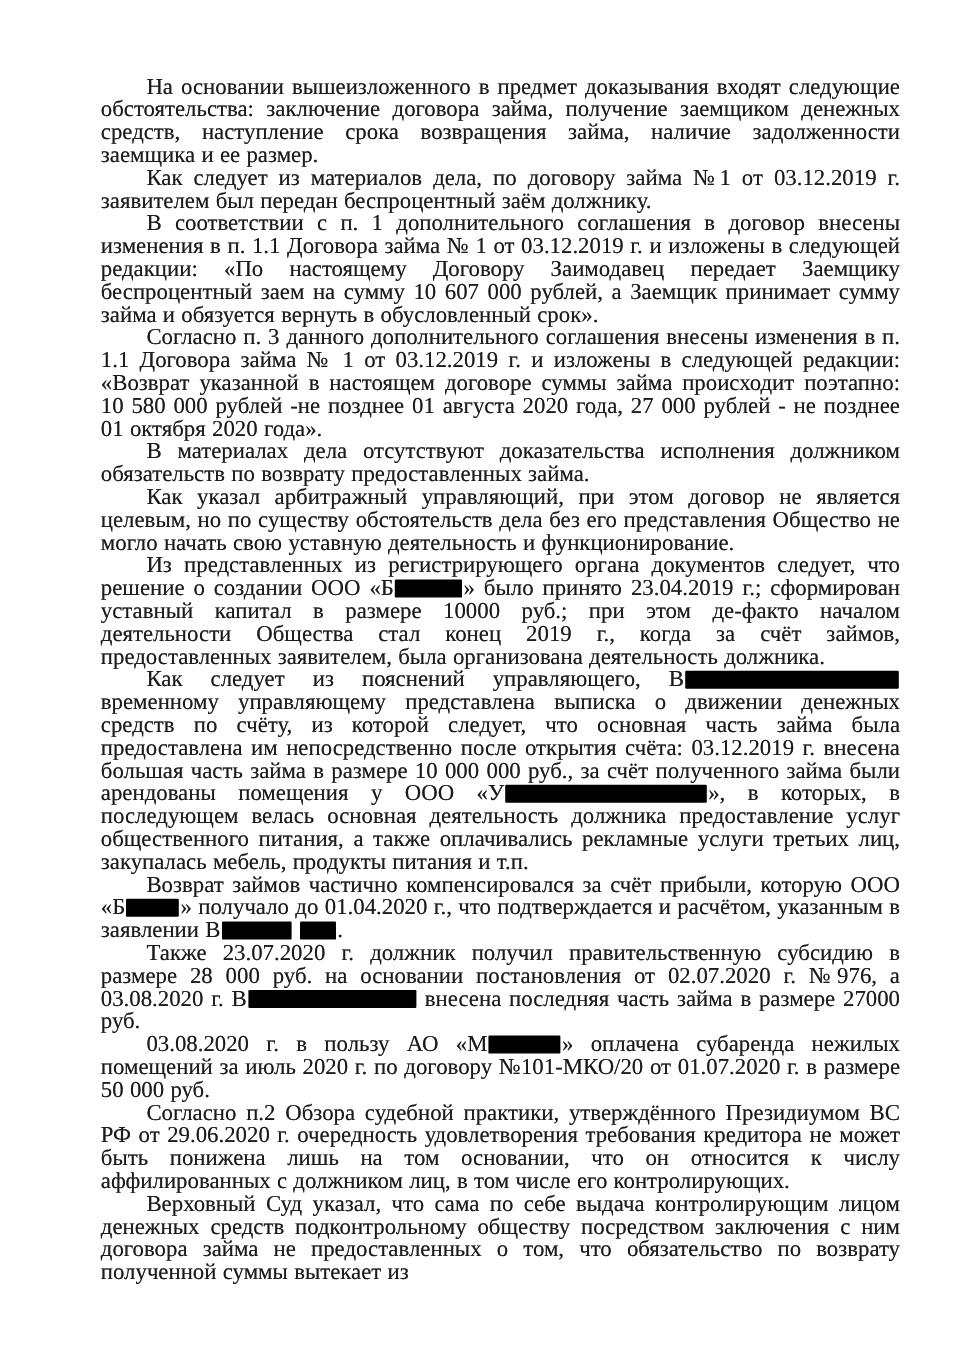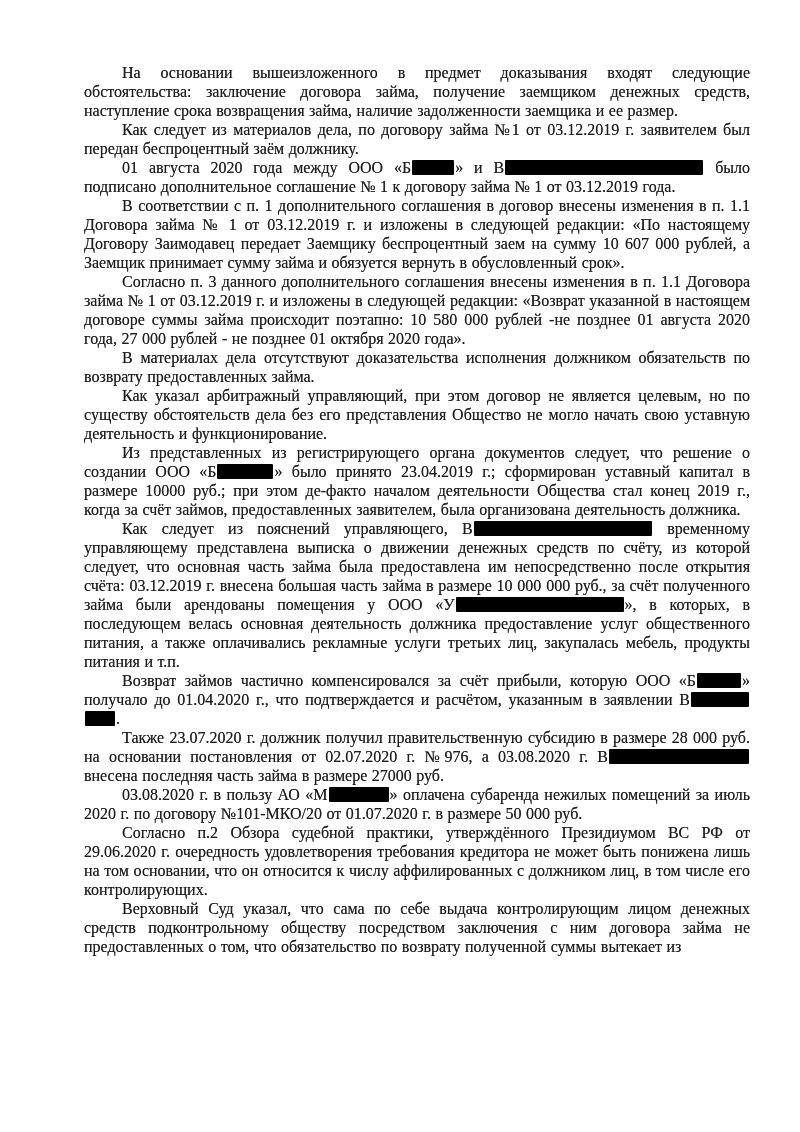--- a/index.html
+++ b/index.html
@@ -17,21 +17,21 @@
   }
   .text-block {
     position: absolute;
     left: 84px;
     top: 63px;
     width: 666px;
   }
   p.para {
     margin: 0;
     padding: 0;
-    font-size: 16px;
+    font-size: 19px;
     line-height: 19px;
     color: #1c1c1e;
     text-align: justify;
     text-indent: 38px;
     text-shadow: 0 0 0.5px rgba(20,20,20,0.65); 
     word-spacing: 0.5px;
   }
   span.redacted {
     display: inline-block;
     height: 15px;
@@ -41,21 +41,20 @@
     margin: 0 1px;
   }
 </style>
 </head>
 <body>
 
 <div class="page">
   <div class="text-block" lang="ru">
       <p class="para">На основании вышеизложенного в предмет доказывания входят следующие обстоятельства: заключение договора займа, получение заемщиком денежных средств, наступление срока возвращения займа, наличие задолженности заемщика и ее размер.</p>
       <p class="para">Как следует из материалов дела, по договору займа №1 от 03.12.2019 г. заявителем был передан беспроцентный заём должнику.</p>
-      <p class="para">01 августа 2020 года между ООО «Б<span class="redacted" style="width: 42px; background: rgb(0, 0, 0);"></span>» и В<span class="redacted" style="width: 198px; background: rgb(0, 0, 0);"></span> было подписано дополнительное соглашение № 1 к договору займа № 1 от 03.12.2019 года.</p>
       <p class="para">В соответствии с п. 1 дополнительного соглашения в договор внесены изменения в п. 1.1 Договора займа № 1 от 03.12.2019 г. и изложены в следующей редакции: «По настоящему Договору Заимодавец передает Заемщику беспроцентный заем на сумму 10 607 000 рублей, а Заемщик принимает сумму займа и обязуется вернуть в обусловленный срок».</p>
       <p class="para">Согласно п. 3 данного дополнительного соглашения внесены изменения в п. 1.1 Договора займа № 1 от 03.12.2019 г. и изложены в следующей редакции: «Возврат указанной в настоящем договоре суммы займа происходит поэтапно: 10 580 000 рублей -не позднее 01 августа 2020 года, 27 000 рублей - не позднее 01 октября 2020 года».</p>
       <p class="para">В материалах дела отсутствуют доказательства исполнения должником обязательств по возврату предоставленных займа.</p>
       <p class="para">Как указал арбитражный управляющий, при этом договор не является целевым, но по существу обстоятельств дела без его представления Общество не могло начать свою уставную деятельность и функционирование.</p>
       <p class="para">Из представленных из регистрирующего органа документов следует, что решение о создании ООО «Б<span class="redacted" style="width: 56px; background: rgb(0, 0, 0);"></span>» было принято 23.04.2019 г.; сформирован уставный капитал в размере 10000 руб.; при этом де-факто началом деятельности Общества стал конец 2019 г., когда за счёт займов, предоставленных заявителем, была организована деятельность должника.</p>
       <p class="para">Как следует из пояснений управляющего, В<span class="redacted" style="width: 178px; background: rgb(0, 0, 0);"></span> временному управляющему представлена выписка о движении денежных средств по счёту, из которой следует, что основная часть займа была предоставлена им непосредственно после открытия счёта: 03.12.2019 г. внесена большая часть займа в размере 10 000 000 руб., за счёт полученного займа были арендованы помещения у ООО «У<span class="redacted" style="width: 168px; background: rgb(0, 0, 0);"></span>», в которых, в последующем велась основная деятельность должника предоставление услуг общественного питания, а также оплачивались рекламные услуги третьих лиц, закупалась мебель, продукты питания и т.п.</p>
       <p class="para">Возврат займов частично компенсировался за счёт прибыли, которую ООО «Б<span class="redacted" style="width: 44px; background: rgb(0, 0, 0);"></span>» получало до 01.04.2020 г., что подтверждается и расчётом, указанным в заявлении В<span class="redacted" style="width: 58px; background: rgb(0, 0, 0);"></span> <span class="redacted" style="width: 30px; background: rgb(0, 0, 0);"></span>.</p>
       <p class="para">Также 23.07.2020 г. должник получил правительственную субсидию в размере 28 000 руб. на основании постановления от 02.07.2020 г. №976, а 03.08.2020 г. В<span class="redacted" style="width: 140px; background: rgb(0, 0, 0);"></span> внесена последняя часть займа в размере 27000 руб.</p>
       <p class="para">03.08.2020 г. в пользу АО «М<span class="redacted" style="width: 60px; background: rgb(0, 0, 0);"></span>» оплачена субаренда нежилых помещений за июль 2020 г. по договору №101-МКО/20 от 01.07.2020 г. в размере 50 000 руб.</p>
       <p class="para">Согласно п.2 Обзора судебной практики, утверждённого Президиумом ВС РФ от 29.06.2020 г. очередность удовлетворения требования кредитора не может быть понижена лишь на том основании, что он относится к числу аффилированных с должником лиц, в том числе его контролирующих.</p>

